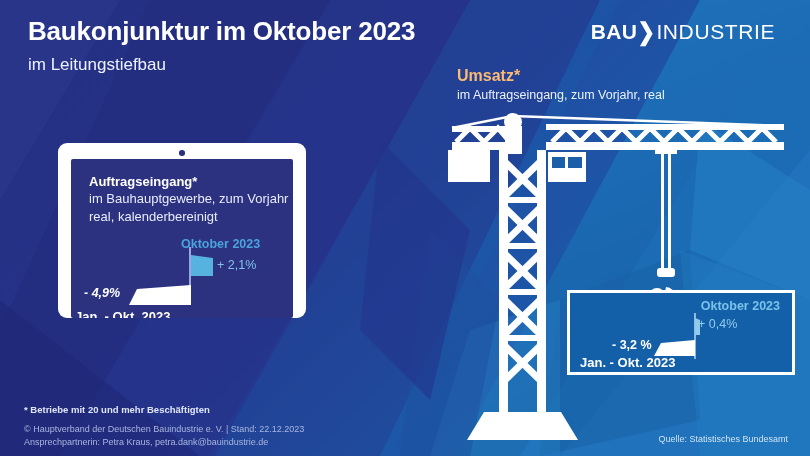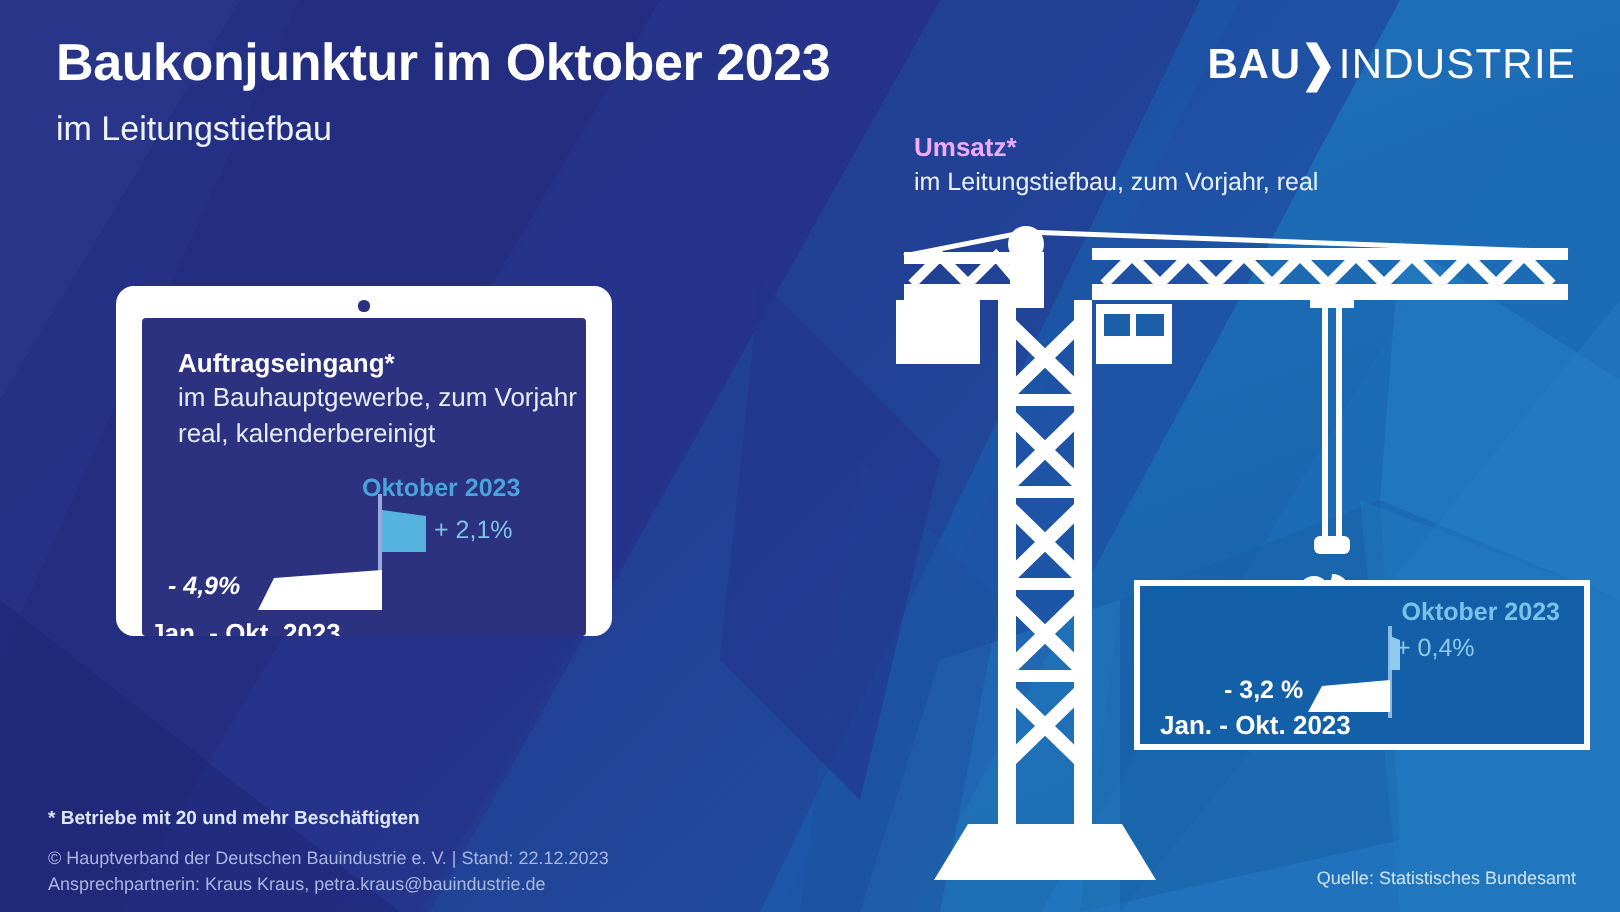--- a/index.html
+++ b/index.html
@@ -14,31 +14,31 @@
   .title{
     position:absolute;left:28px;top:16px;
     font-size:26px;font-weight:bold;color:#ffffff;letter-spacing:-0.2px;
     white-space:nowrap;
   }
   .subtitle{
     position:absolute;left:28px;top:54px;
     font-size:17px;font-weight:normal;color:#eef2ff;line-height:1.32;
   }
   .logo{
-    position:absolute;right:22px;top:20px;
-    display:flex;align-items:flex-end;color:#fff;
+    position:absolute;right:35px;top:20px;
+    display:flex;align-items:flex-start;color:#fff;
     font-size:21px;letter-spacing:0.4px;
   }
   .logo .b{font-weight:bold;}
   .logo .chev{font-weight:bold;margin:0 1px 0 0;transform:scaleY(1.15);display:inline-block;}
   .logo .i{font-weight:normal;letter-spacing:0.6px;}
 
   
   .umsatz-cap{position:absolute;left:457px;top:65px;line-height:1.35;}
-  .umsatz-cap .h{font-size:13px;font-weight:bold;color:#f0abfc;}
+  .umsatz-cap .h{font-size:16px;font-weight:bold;color:#fdba74;}
   .umsatz-cap .s{font-size:12.5px;font-weight:normal;color:#eaf1fb;}
 
   
   .laptop{position:absolute;left:58px;top:143px;width:248px;height:175px;}
   .laptop-bezel{
     position:absolute;inset:0;background:#ffffff;border-radius:9px;
   }
   .laptop-dot{
     position:absolute;left:50%;top:7px;margin-left:-3px;width:5.5px;height:5.5px;
     border-radius:50%;background:#2a3180;
@@ -199,21 +199,21 @@
   </div>
 
   <div class="logo">
     <span class="b">BAU</span>
     <span class="chev">❯</span>
     <span class="i">INDUSTRIE</span>
   </div>
 
   <div class="umsatz-cap">
     <div class="h">Umsatz*</div>
-    <div class="s">im Leitungstiefbau, zum Vorjahr, real</div>
+    <div class="s">im Auftragseingang, zum Vorjahr, real</div>
   </div>
 
   <div class="laptop">
     <div class="laptop-bezel"></div>
     <div class="laptop-dot"></div>
 
     <div class="laptop-screen">
       <div class="pnl-head">
         <div class="h">Auftragseingang*</div>
         <div class="s">im Bauhauptgewerbe, zum Vorjahr</div>
@@ -255,17 +255,17 @@
     </svg>
 
     <div class="cp-pos">+ 0,4%</div>
     <div class="cp-neg">- 3,2 %</div>
     <div class="cp-per">Jan. - Okt. 2023</div>
   </div>
 
   <div class="foot-note">* Betriebe mit 20 und mehr Beschäftigten</div>
   <div class="foot-legal">
     <div>© Hauptverband der Deutschen Bauindustrie e. V. | Stand: 22.12.2023</div>
-    <div>Ansprechpartnerin: Kraus Kraus, petra.kraus@bauindustrie.de</div>
+    <div>Ansprechpartnerin: Petra Kraus, petra.dank@bauindustrie.de</div>
   </div>
   <div class="foot-src">Quelle: Statistisches Bundesamt</div>
 
 </div>
 
 </body></html>

